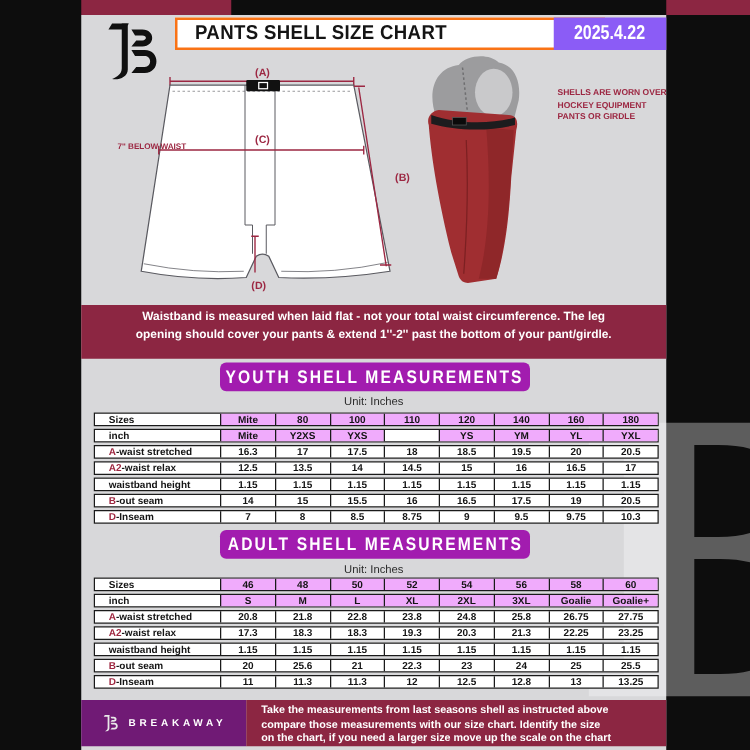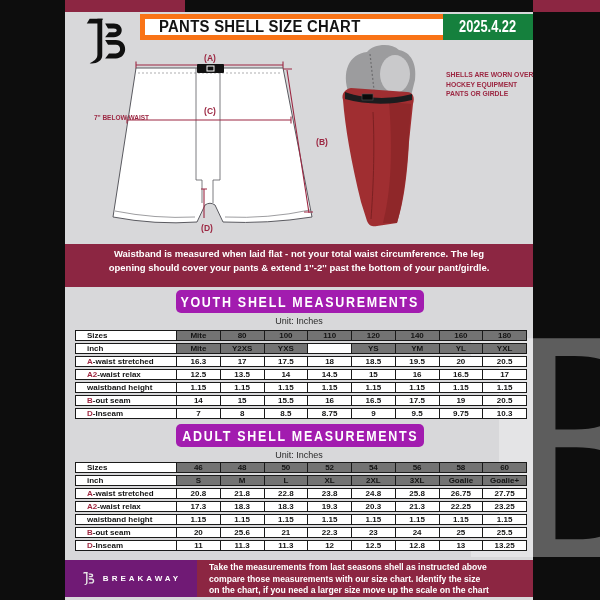--- a/index.html
+++ b/index.html
@@ -6,24 +6,24 @@
   *{box-sizing:border-box;}
   .page{position:relative;width:600px;height:600px;background:#0d0d0d;overflow:hidden;
         font-family:"Liberation Sans",sans-serif;}
   .accent{position:absolute;background:#8c2642;}
   .content{position:absolute;left:65px;top:12px;width:468px;height:588px;background:#d8d8da;}
   .watermark{position:absolute;left:392px;top:290px;font-family:"DejaVu Serif",serif;
         font-size:300px;font-weight:bold;color:#ffffff;opacity:.33;line-height:1;z-index:1;}
   
   .logo-big{position:absolute;left:15px;top:0px;width:58px;height:58px;z-index:3;}
   .title-box{position:absolute;left:75px;top:2px;width:344px;height:26px;background:#ffffff;
-        border:5px solid #f97316;display:flex;align-items:center;padding-left:14px;z-index:3;}
+        border:2px solid #f97316;display:flex;align-items:center;padding-left:14px;z-index:3;}
   .title-box span{font-size:16px;font-weight:bold;color:#141414;letter-spacing:.3px;
         transform:scaleX(.93);transform-origin:left center;white-space:nowrap;}
-  .date-box{position:absolute;left:378px;top:2px;width:90px;height:26px;background:#15803d;
+  .date-box{position:absolute;left:378px;top:2px;width:90px;height:26px;background:#8b5cf6;
         display:flex;align-items:center;justify-content:center;z-index:3;}
   .date-box span{font-size:16px;font-weight:bold;color:#fff;transform:scaleX(.8);white-space:nowrap;}
   
   .shorts-svg{position:absolute;left:45px;top:40px;width:230px;height:185px;z-index:2;}
   .below-note{position:absolute;left:18px;top:101px;width:66px;text-align:right;color:#9c2742;
         font-size:6.5px;font-weight:bold;line-height:9px;z-index:3;}
   .photo-svg{position:absolute;left:268px;top:30px;width:104px;height:192px;z-index:2;}
   .photo-note{position:absolute;left:381px;top:58px;width:90px;color:#9c2742;font-size:6.8px;
         font-weight:bold;line-height:9.5px;z-index:2;}
   
@@ -36,21 +36,21 @@
   .sec-title span{color:#fff;font-size:14.5px;font-weight:bold;letter-spacing:2px;
         transform:scaleX(.86);white-space:nowrap;}
   .unit{position:absolute;width:468px;text-align:center;font-size:9px;color:#2b2b2b;z-index:3;}
   
   .mtable{position:absolute;left:10px;width:452px;z-index:3;}
   .trow{display:flex;height:11px;border:1px solid #1a1a1a;margin-bottom:2px;background:#fff;}
   .tcell{flex:1;display:flex;align-items:center;justify-content:center;font-size:8px;
         font-weight:bold;color:#141414;overflow:hidden;}
   .tcell + .tcell{border-left:1px solid #1a1a1a;}
   .tlabel{flex:0 0 100px;justify-content:flex-start;padding-left:11px;}
-  .shaded{background:#737373;}
+  .shaded{background:#f0abfc;}
   .pfx{color:#9e2740;}
   
   .footer-black{position:absolute;left:0;top:548px;width:132px;height:37px;background:#701a75;
         display:flex;align-items:center;justify-content:center;gap:5px;z-index:3;}
   .footer-black .brand{color:#fff;font-size:8px;font-weight:bold;letter-spacing:3px;}
   .footer-maroon{position:absolute;left:132px;top:548px;width:336px;height:37px;background:#8c2642;
         color:#fff;font-size:8.6px;font-weight:bold;line-height:11.5px;padding:2px 0 0 12px;z-index:3;}
   .mline{white-space:nowrap;}
 </style>
 </head>

